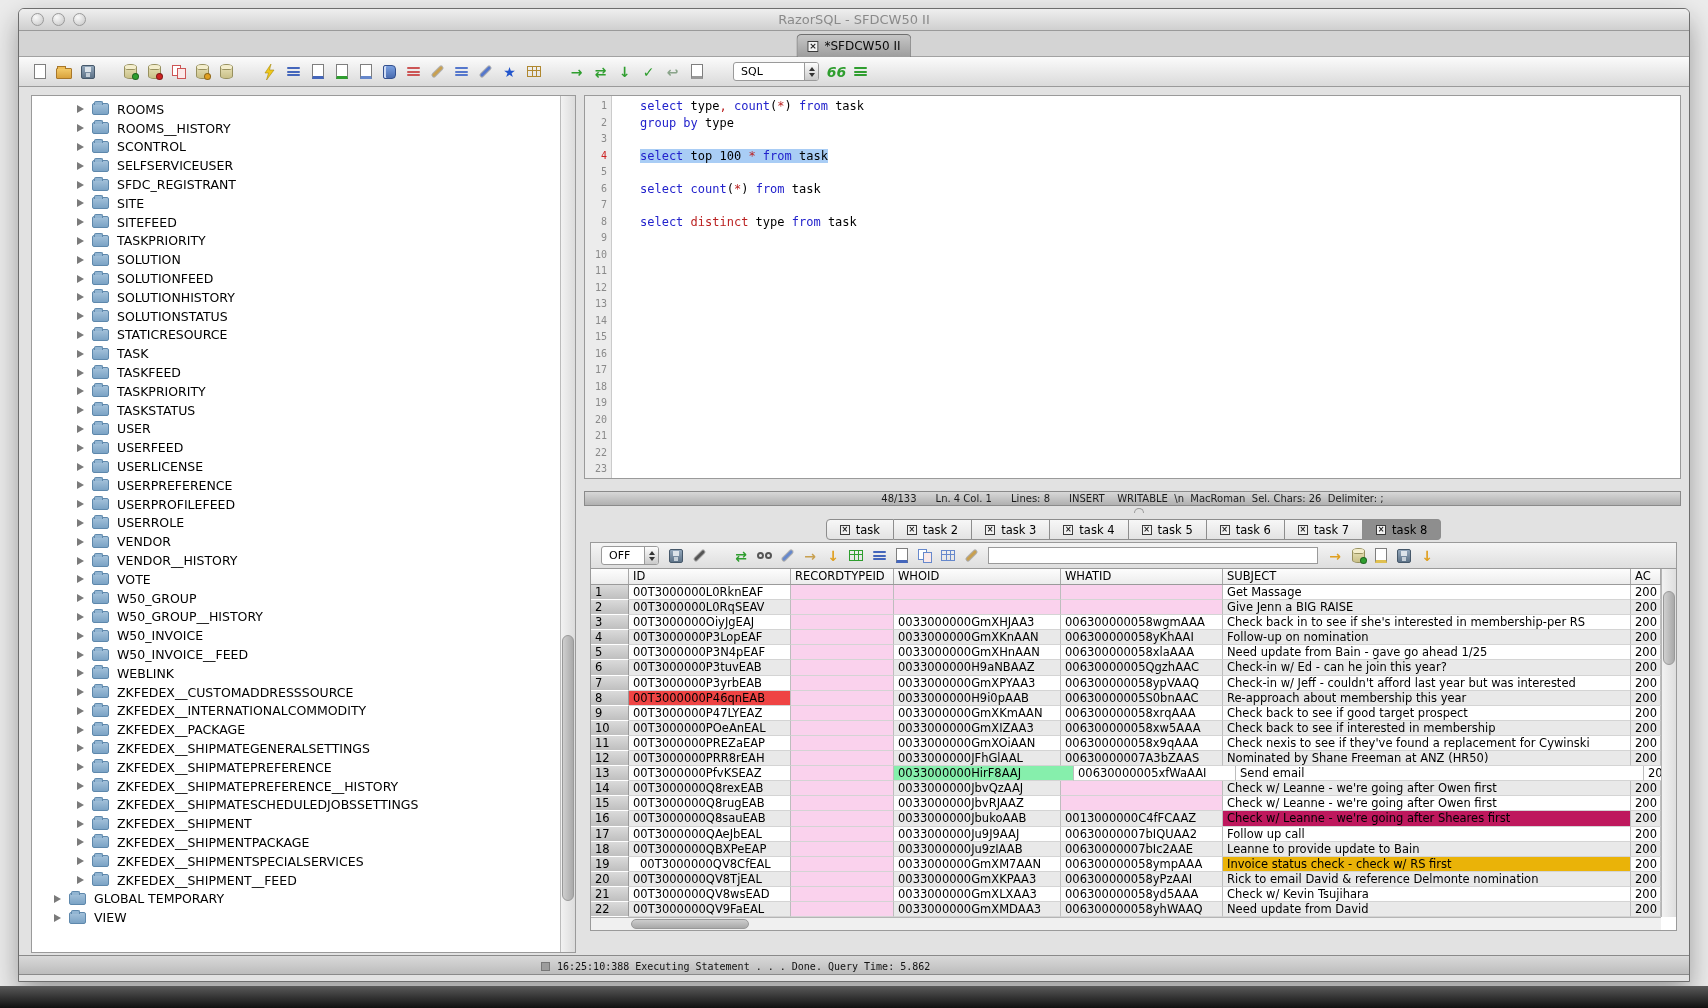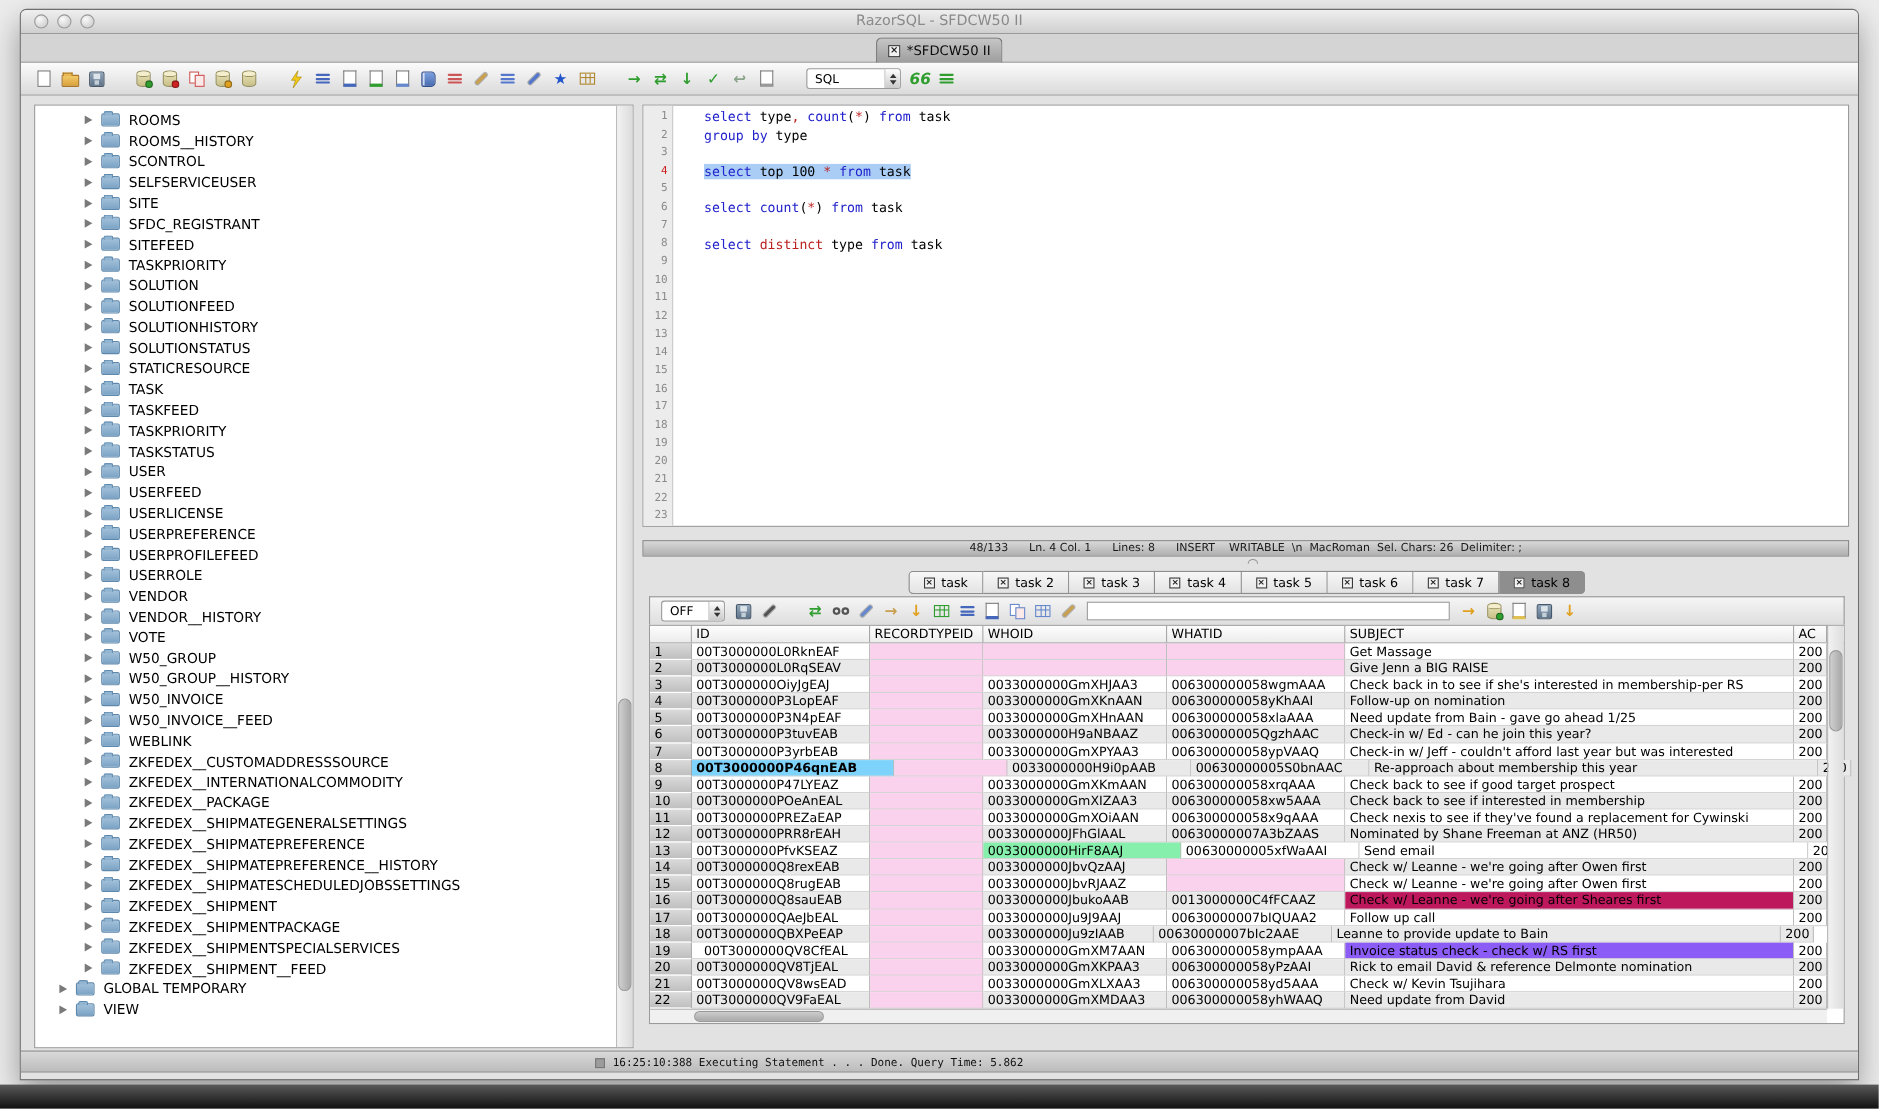--- a/index.html
+++ b/index.html
@@ -338,26 +338,26 @@
               <span>SCONTROL</span>
             </div>
             <div class="tree-row lv2">
               <span class="tri"></span>
               <span class="fold"></span>
               <span>SELFSERVICEUSER</span>
             </div>
             <div class="tree-row lv2">
               <span class="tri"></span>
               <span class="fold"></span>
+              <span>SFDC_REGISTRANT</span>
+            </div>
+            <div class="tree-row lv2">
+              <span class="tri"></span>
+              <span class="fold"></span>
               <span>SITE</span>
-            </div>
-            <div class="tree-row lv2">
-              <span class="tri"></span>
-              <span class="fold"></span>
-              <span>SFDC_REGISTRANT</span>
             </div>
             <div class="tree-row lv2">
               <span class="tri"></span>
               <span class="fold"></span>
               <span>SITEFEED</span>
             </div>
             <div class="tree-row lv2">
               <span class="tri"></span>
               <span class="fold"></span>
               <span>TASKPRIORITY</span>
@@ -787,21 +787,21 @@
                 <div class="gcell num" style="width: 38px;">7</div>
                 <div class="gcell" style="width: 162px; background: rgb(255, 255, 255);">00T3000000P3yrbEAB</div>
                 <div class="gcell pink" style="width: 103px;"></div>
                 <div class="gcell" style="width: 167px; background: rgb(255, 255, 255);">0033000000GmXPYAA3</div>
                 <div class="gcell" style="width: 162px; background: rgb(255, 255, 255);">006300000058ypVAAQ</div>
                 <div class="gcell" style="width: 408px; background: rgb(255, 255, 255);">Check-in w/ Jeff - couldn't afford last year but was interested</div>
                 <div class="gcell" style="width: 30px; background: rgb(255, 255, 255);">200</div>
               </div>
               <div class="grow">
                 <div class="gcell num" style="width: 38px;">8</div>
-                <div class="gcell" style="width: 184px; background: #7dd3fc; font-weight: bold;">00T3000000P46qnEAB</div>
+                <div class="gcell" style="width: 162px; background: #ef4444;">00T3000000P46qnEAB</div>
                 <div class="gcell pink" style="width: 103px;"></div>
                 <div class="gcell" style="width: 167px; background: rgb(233, 233, 233);">0033000000H9i0pAAB</div>
                 <div class="gcell" style="width: 162px; background: rgb(233, 233, 233);">00630000005S0bnAAC</div>
                 <div class="gcell" style="width: 408px; background: rgb(233, 233, 233);">Re-approach about membership this year</div>
                 <div class="gcell" style="width: 30px; background: rgb(233, 233, 233);">200</div>
               </div>
               <div class="grow">
                 <div class="gcell num" style="width: 38px;">9</div>
                 <div class="gcell" style="width: 162px; background: rgb(255, 255, 255);">00T3000000P47LYEAZ</div>
                 <div class="gcell pink" style="width: 103px;"></div>
@@ -879,32 +879,32 @@
                 <div class="gcell pink" style="width: 103px;"></div>
                 <div class="gcell" style="width: 167px; background: rgb(255, 255, 255);">0033000000Ju9J9AAJ</div>
                 <div class="gcell" style="width: 162px; background: rgb(255, 255, 255);">00630000007bIQUAA2</div>
                 <div class="gcell" style="width: 408px; background: rgb(255, 255, 255);">Follow up call</div>
                 <div class="gcell" style="width: 30px; background: rgb(255, 255, 255);">200</div>
               </div>
               <div class="grow">
                 <div class="gcell num" style="width: 38px;">18</div>
                 <div class="gcell" style="width: 162px; background: rgb(233, 233, 233);">00T3000000QBXPeEAP</div>
                 <div class="gcell pink" style="width: 103px;"></div>
-                <div class="gcell" style="width: 155px; background: rgb(233, 233, 233);">0033000000Ju9zIAAB</div>
+                <div class="gcell" style="width: 167px; background: rgb(233, 233, 233);">0033000000Ju9zIAAB</div>
                 <div class="gcell" style="width: 162px; background: rgb(233, 233, 233);">00630000007bIc2AAE</div>
                 <div class="gcell" style="width: 408px; background: rgb(233, 233, 233);">Leanne to provide update to Bain</div>
                 <div class="gcell" style="width: 30px; background: rgb(233, 233, 233);">200</div>
               </div>
               <div class="grow">
                 <div class="gcell num" style="width: 38px;">19</div>
                 <div class="gcell" style="width: 162px; background: rgb(255, 255, 255); padding-left: 11px;">00T3000000QV8CfEAL</div>
                 <div class="gcell pink" style="width: 103px;"></div>
                 <div class="gcell" style="width: 167px; background: rgb(255, 255, 255);">0033000000GmXM7AAN</div>
                 <div class="gcell" style="width: 162px; background: rgb(255, 255, 255);">006300000058ympAAA</div>
-                <div class="gcell" style="width: 408px; background: #8b5cf6;">Invoice status check - check w/ RS first</div>
+                <div class="gcell" style="width: 408px; background: #eab308;">Invoice status check - check w/ RS first</div>
                 <div class="gcell" style="width: 30px; background: rgb(255, 255, 255);">200</div>
               </div>
               <div class="grow">
                 <div class="gcell num" style="width: 38px;">20</div>
                 <div class="gcell" style="width: 162px; background: rgb(233, 233, 233);">00T3000000QV8TjEAL</div>
                 <div class="gcell pink" style="width: 103px;"></div>
                 <div class="gcell" style="width: 167px; background: rgb(233, 233, 233);">0033000000GmXKPAA3</div>
                 <div class="gcell" style="width: 162px; background: rgb(233, 233, 233);">006300000058yPzAAI</div>
                 <div class="gcell" style="width: 408px; background: rgb(233, 233, 233);">Rick to email David &amp; reference Delmonte nomination</div>
                 <div class="gcell" style="width: 30px; background: rgb(233, 233, 233);">200</div>

